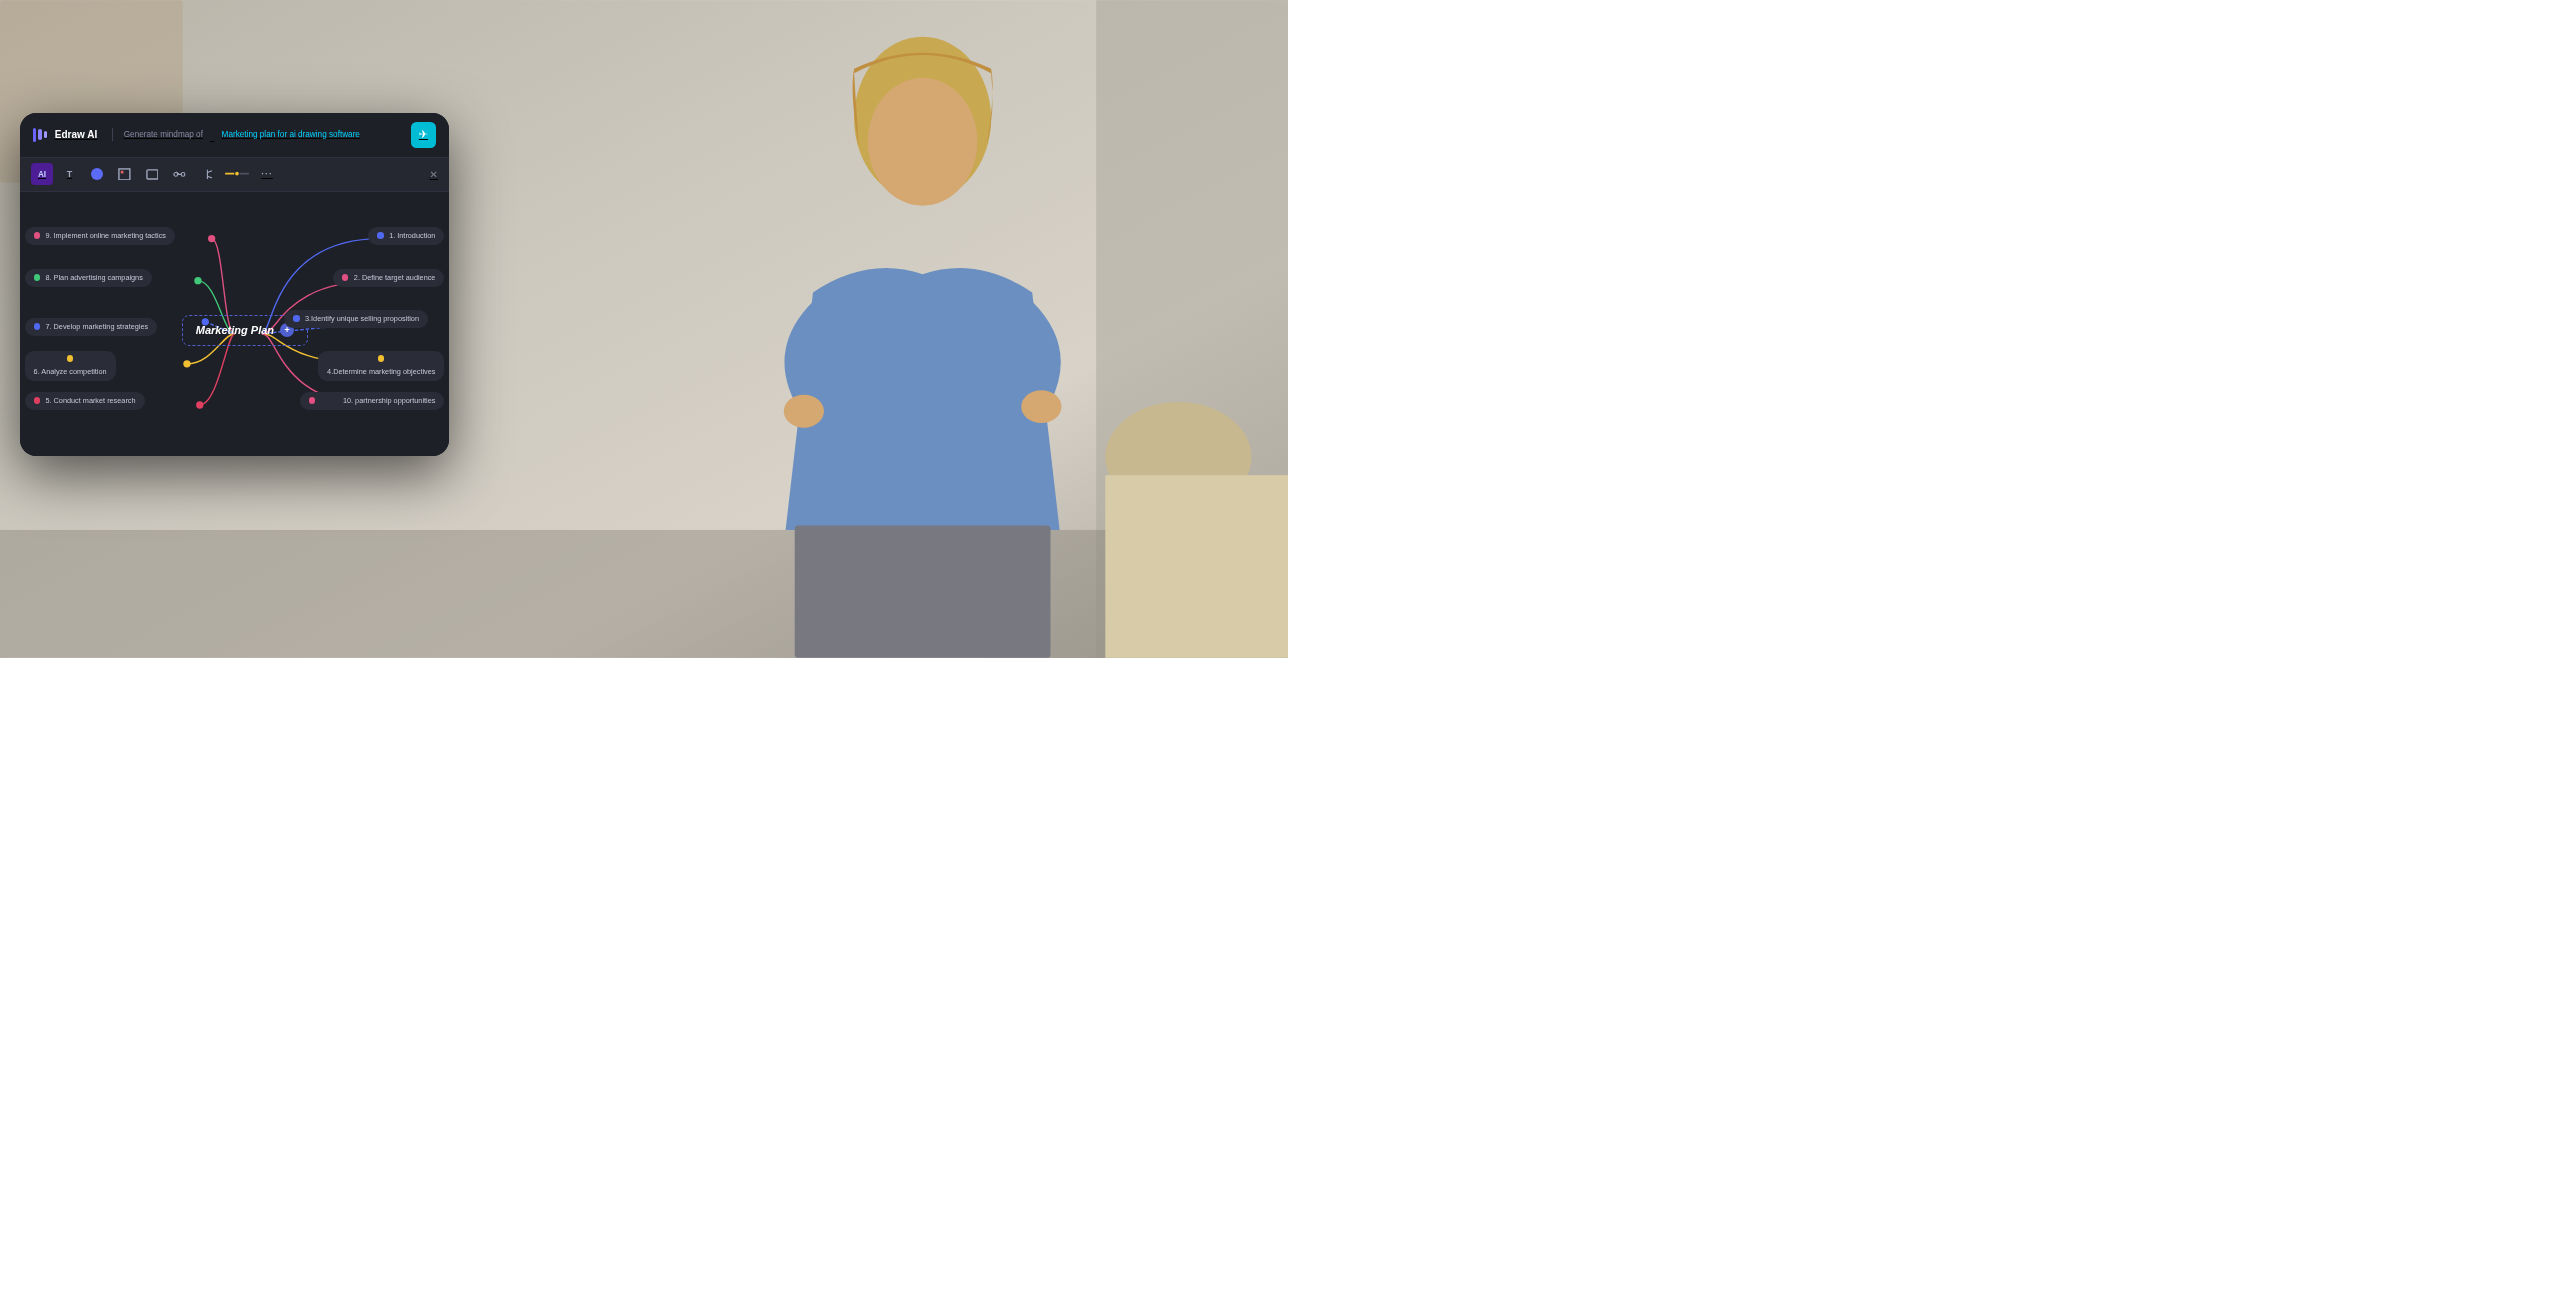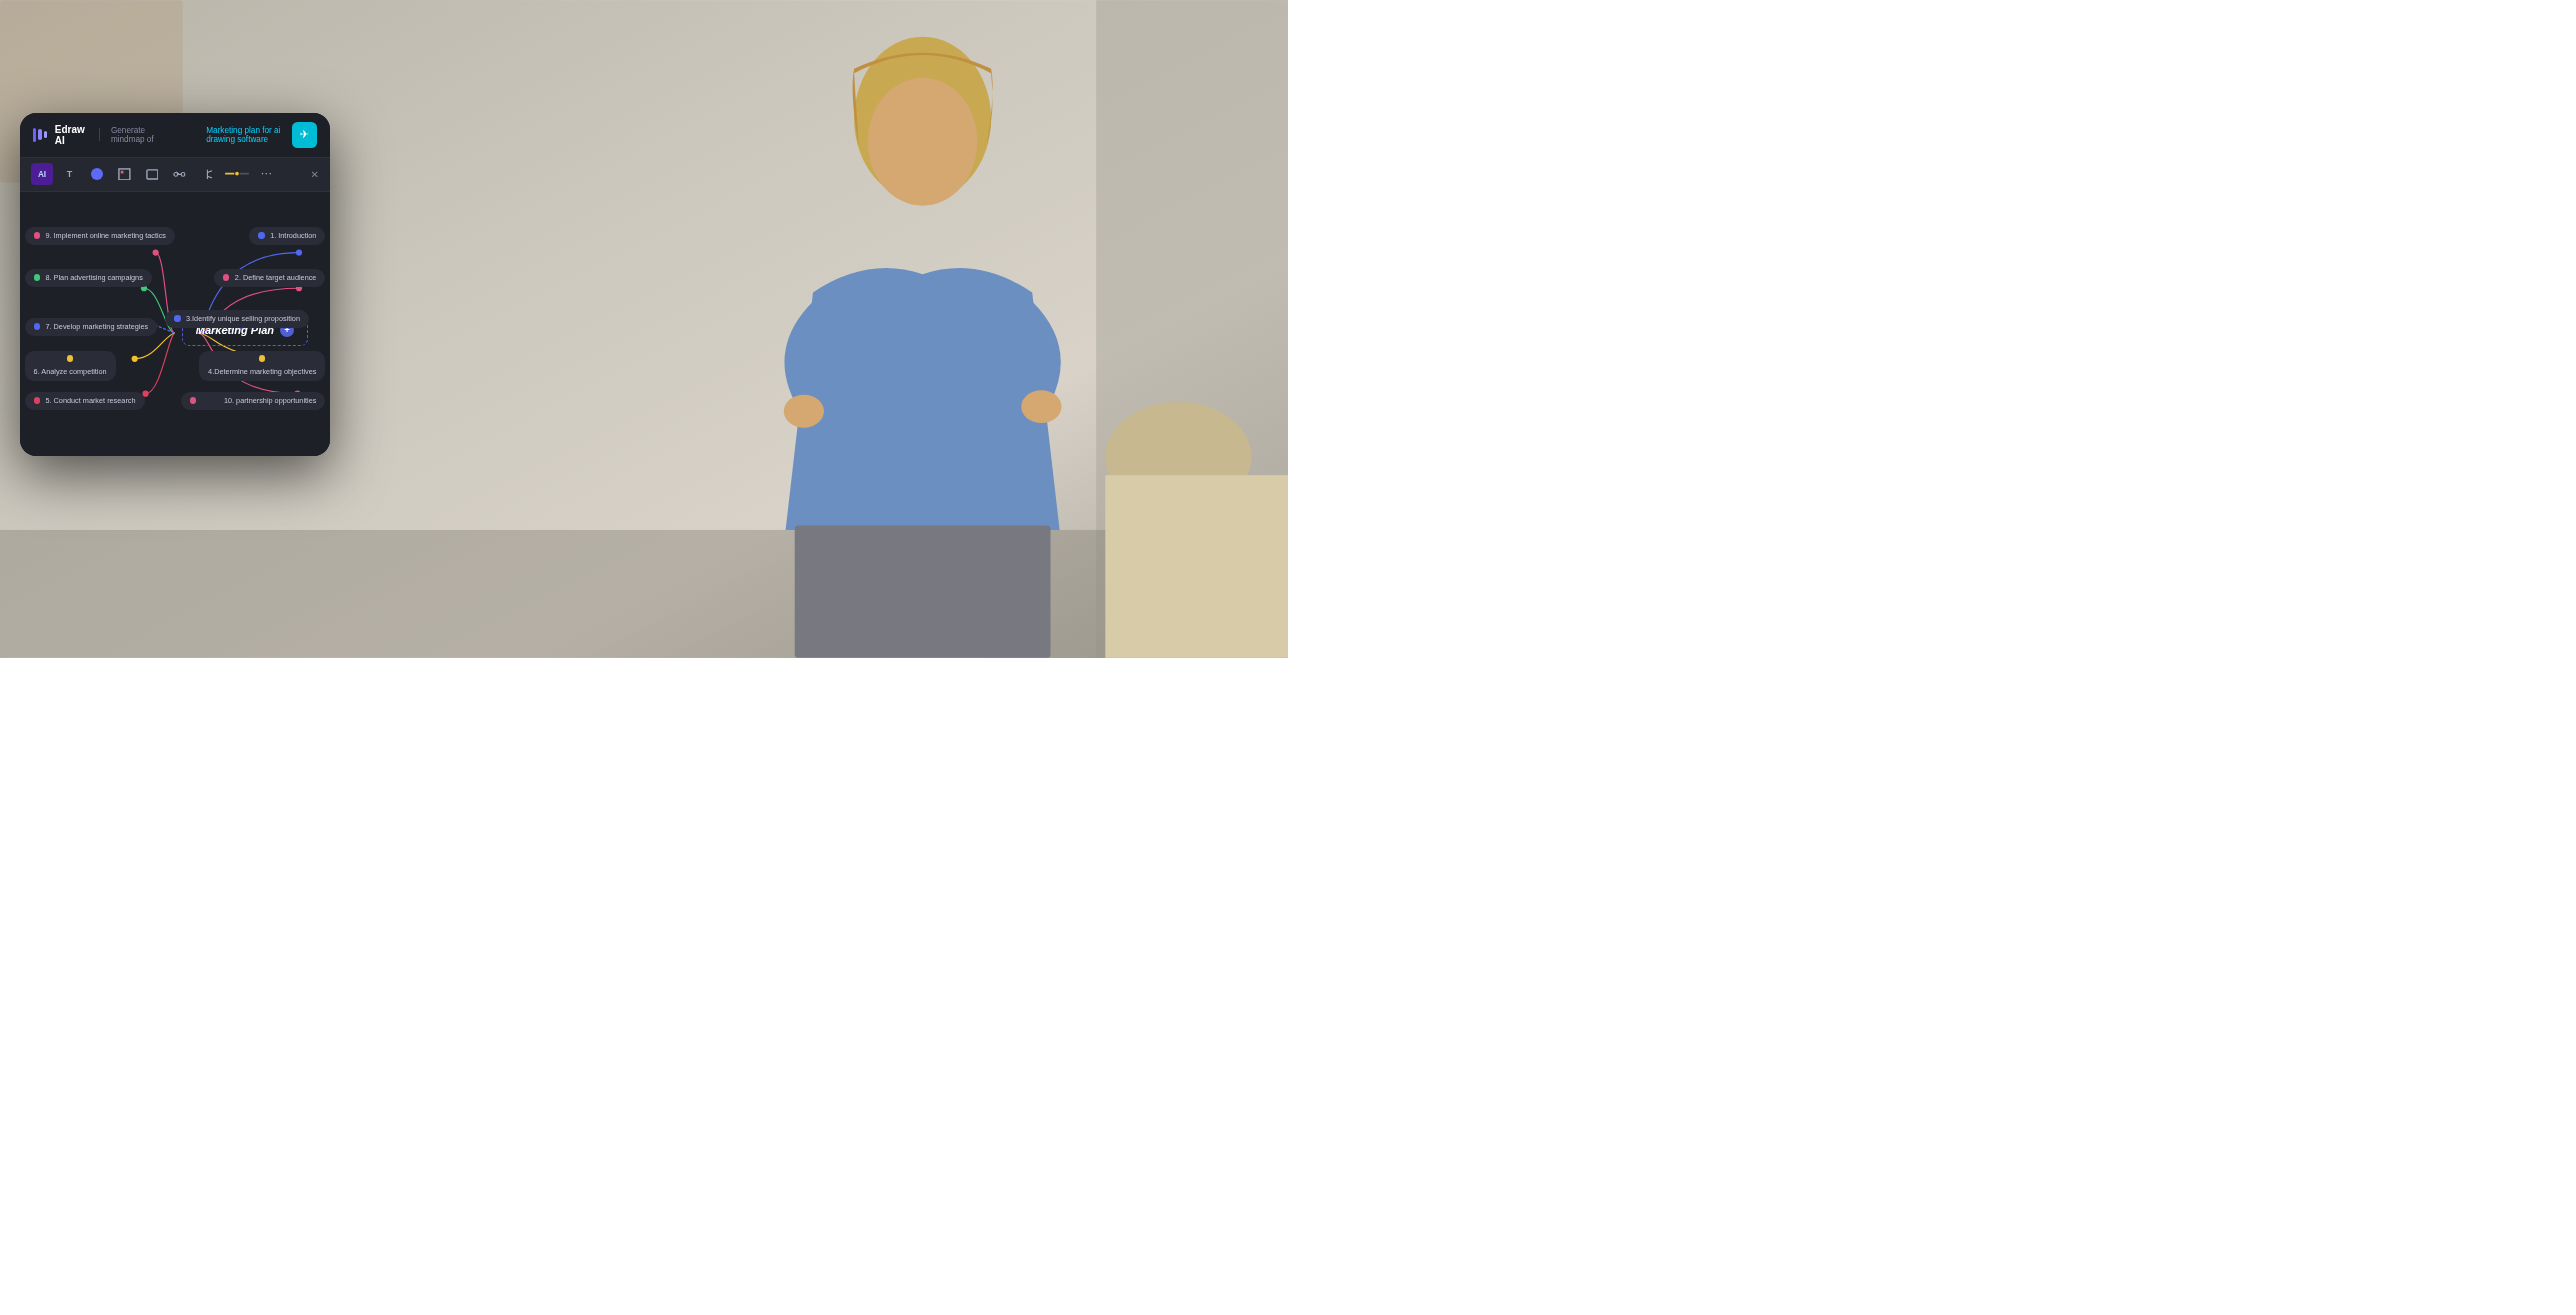--- a/index.html
+++ b/index.html
@@ -22,26 +22,27 @@
       position: absolute;
       inset: 0;
       background: linear-gradient(135deg, #b8b4a8 0%, #d4cfc6 30%, #e8e2d8 50%, #c8c0b2 70%, #a8a49a 100%);
     }
 
     
     .app-card {
       position: absolute;
       left: 20px;
       top: 113px;
-      width: 310px;
+      width: 429px;
       height: 343px;
       background: #1e2028;
       border-radius: 16.4px;
       box-shadow: 0 18px 55px rgba(0,0,0,0.6);
       overflow: hidden;
+      text-decoration: underline;
     }
 
     
     .card-header {
       display: flex;
       align-items: center;
       padding: 9px 12.8px;
       background: #1e2028;
       border-bottom: 0.9px solid #2e3040;
       gap: 7.3px;
@@ -77,21 +78,20 @@
 
     .generate-text {
       color: #8888a0;
       font-size: 8.2px;
     }
 
     .generate-topic {
       color: #00d4ff;
       font-size: 8.2px;
       font-weight: 500;
-      margin-left: 32px;
     }
 
     .send-btn {
       margin-left: auto;
       width: 25.6px;
       height: 25.6px;
       background: #00bcd4;
       border-radius: 5.5px;
       display: flex;
       align-items: center;

